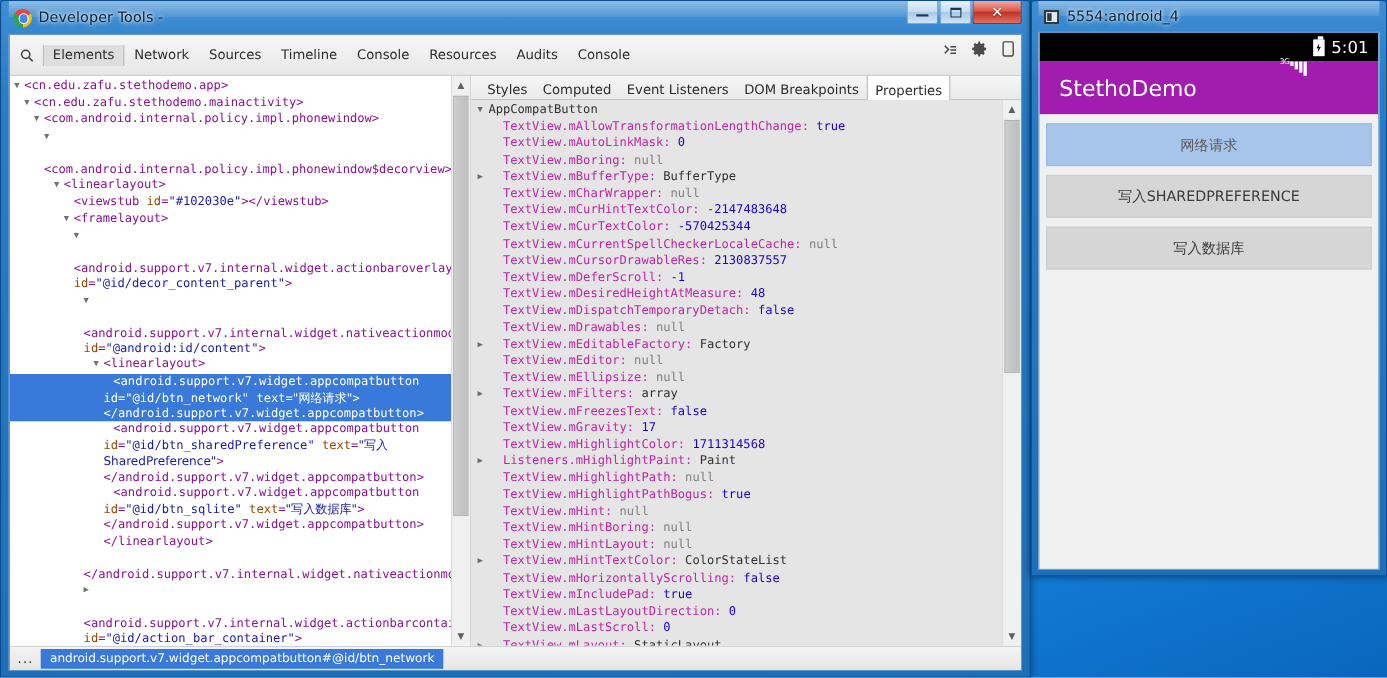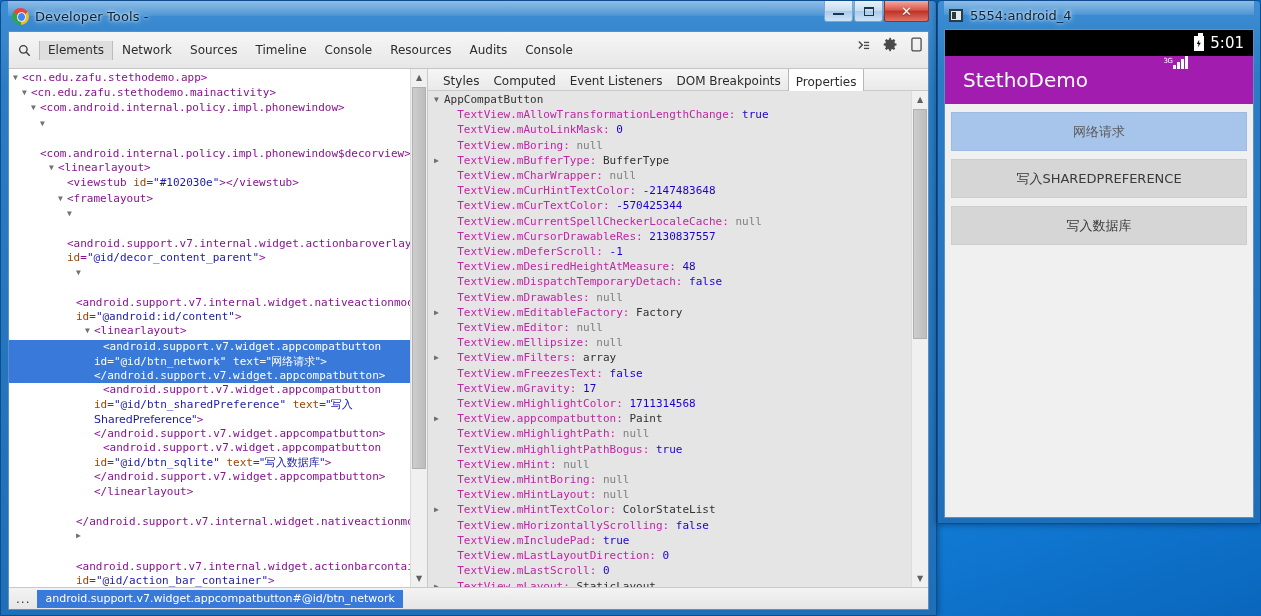--- a/index.html
+++ b/index.html
@@ -183,21 +183,21 @@
     white-space: nowrap;
   }
   #emu-screen {
     height: 489px; background: #f0f0f0; border: 1px solid #5c90c2; overflow: hidden;
     display: flex; flex-direction: column;
   }
   #android-statusbar {
     height: 26px; background: #000; display: flex; align-items: center; justify-content: flex-end;
     gap: 6px; padding-right: 9px; flex: 0 0 auto;
   }
-  #sig-wrap { display:flex; align-items:flex-end; gap:1px; position: relative; margin-top: 39px; }
+  #sig-wrap { display:flex; gap:1px; position: relative; margin-top: 39px; }
   #sig-3g { font-size: 7px; color: #fff; position: relative; top: -4px; letter-spacing: -.5px;}
   .bar { width: 3px; background: #fff; }
   #bat {
     width: 10px; height: 15px; border: 1.5px solid #fff; position: relative; background:#fff;
   }
   #bat::before{content:"";position:absolute;left:2.5px;top:-3.5px;width:5px;height:2.5px;background:#fff;}
   #bat::after{content:"";position:absolute;left:1px;top:3px;width:5px;height:8px;background:#000;
     clip-path: polygon(60% 0,10% 55%,45% 55%,30% 100%,90% 40%,52% 40%);}
   #clock { color: #fff; font-size: 15px; font-family: "DejaVu Sans", sans-serif; }
   #android-actionbar {
@@ -338,21 +338,21 @@
             <div class="prow"><span class="ptri"> </span><span class="pname">  TextView.mDesiredHeightAtMeasure:</span><span class="pval-num"> 48</span></div>
             <div class="prow"><span class="ptri"> </span><span class="pname">  TextView.mDispatchTemporaryDetach:</span><span class="pval-bool"> false</span></div>
             <div class="prow"><span class="ptri"> </span><span class="pname">  TextView.mDrawables:</span><span class="pval-null"> null</span></div>
             <div class="prow"><span class="ptri">▶</span><span class="pname">  TextView.mEditableFactory:</span><span class="pval-obj"> Factory</span></div>
             <div class="prow"><span class="ptri"> </span><span class="pname">  TextView.mEditor:</span><span class="pval-null"> null</span></div>
             <div class="prow"><span class="ptri"> </span><span class="pname">  TextView.mEllipsize:</span><span class="pval-null"> null</span></div>
             <div class="prow"><span class="ptri">▶</span><span class="pname">  TextView.mFilters:</span><span class="pval-obj"> array</span></div>
             <div class="prow"><span class="ptri"> </span><span class="pname">  TextView.mFreezesText:</span><span class="pval-bool"> false</span></div>
             <div class="prow"><span class="ptri"> </span><span class="pname">  TextView.mGravity:</span><span class="pval-num"> 17</span></div>
             <div class="prow"><span class="ptri"> </span><span class="pname">  TextView.mHighlightColor:</span><span class="pval-num"> 1711314568</span></div>
-            <div class="prow"><span class="ptri">▶</span><span class="pname">  TextView.appcompatbutton:</span><span class="pval-obj"> Paint</span></div>
+            <div class="prow"><span class="ptri">▶</span><span class="pname">  Listeners.mHighlightPaint:</span><span class="pval-obj"> Paint</span></div>
             <div class="prow"><span class="ptri"> </span><span class="pname">  TextView.mHighlightPath:</span><span class="pval-null"> null</span></div>
             <div class="prow"><span class="ptri"> </span><span class="pname">  TextView.mHighlightPathBogus:</span><span class="pval-bool"> true</span></div>
             <div class="prow"><span class="ptri"> </span><span class="pname">  TextView.mHint:</span><span class="pval-null"> null</span></div>
             <div class="prow"><span class="ptri"> </span><span class="pname">  TextView.mHintBoring:</span><span class="pval-null"> null</span></div>
             <div class="prow"><span class="ptri"> </span><span class="pname">  TextView.mHintLayout:</span><span class="pval-null"> null</span></div>
             <div class="prow"><span class="ptri">▶</span><span class="pname">  TextView.mHintTextColor:</span><span class="pval-obj"> ColorStateList</span></div>
             <div class="prow"><span class="ptri"> </span><span class="pname">  TextView.mHorizontallyScrolling:</span><span class="pval-bool"> false</span></div>
             <div class="prow"><span class="ptri"> </span><span class="pname">  TextView.mIncludePad:</span><span class="pval-bool"> true</span></div>
             <div class="prow"><span class="ptri"> </span><span class="pname">  TextView.mLastLayoutDirection:</span><span class="pval-num"> 0</span></div>
             <div class="prow"><span class="ptri"> </span><span class="pname">  TextView.mLastScroll:</span><span class="pval-num"> 0</span></div>

